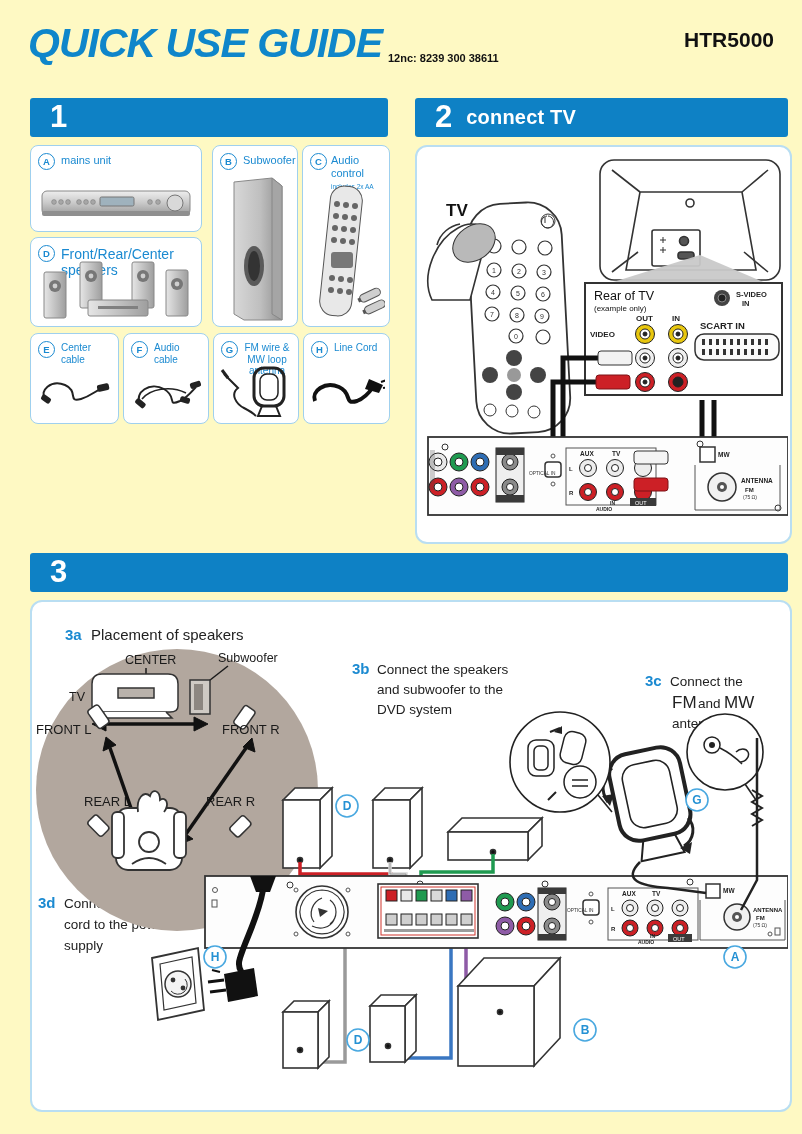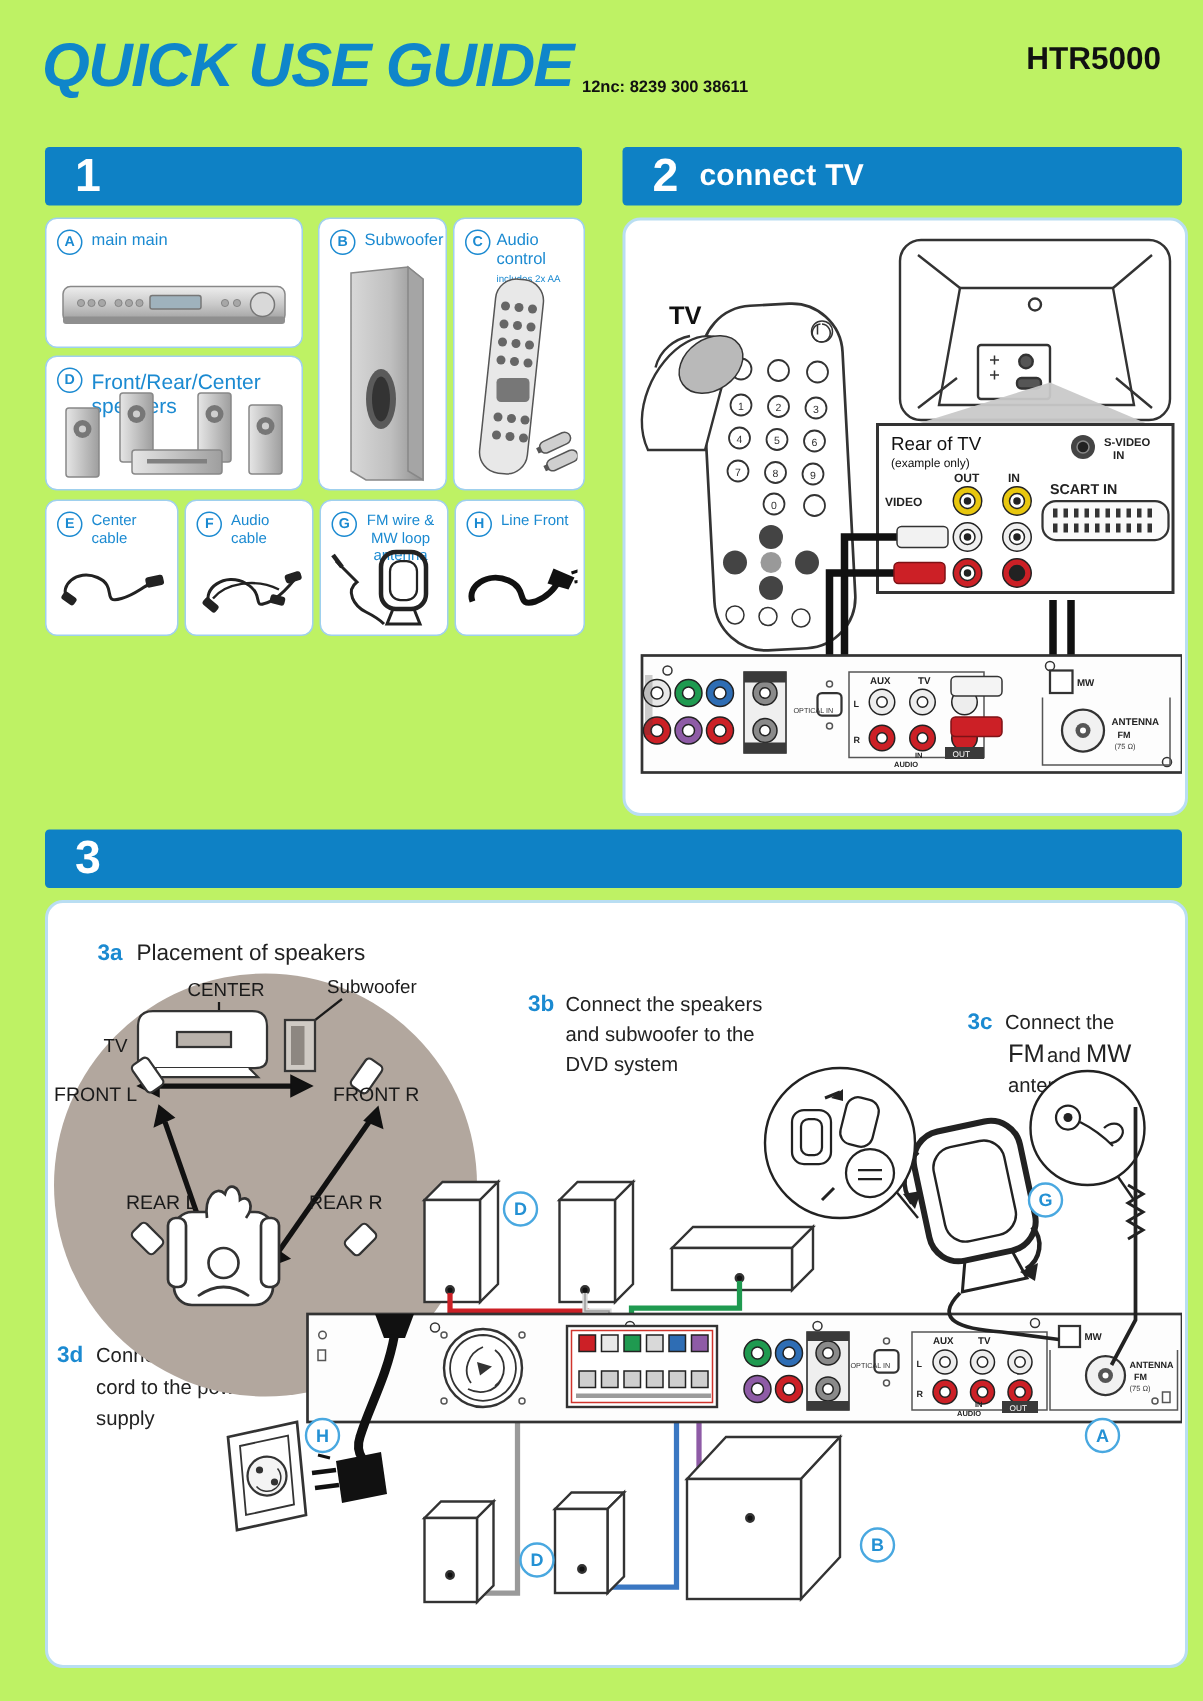--- a/index.html
+++ b/index.html
@@ -1,16 +1,16 @@
 <!DOCTYPE html>
 <html><head>
 <meta charset="utf-8">
 <style>
   html,body{margin:0;padding:0;background:#fff;}
-  .page{position:relative;width:802px;height:1134px;background:#bef264;overflow:hidden;
+  .page{position:relative;width:802px;height:1134px;background:#fef9c3;overflow:hidden;
         font-family:"Liberation Sans",sans-serif;}
   
   .title{position:absolute;left:28px;top:20px;font-size:41px;font-weight:800;font-style:italic;
          color:#0f86ca;letter-spacing:-1px;}
   .code{position:absolute;left:388px;top:52px;font-size:11px;font-weight:700;color:#111;}
   .model{position:absolute;right:28px;top:28px;font-size:21px;font-weight:600;color:#111;}
   
   .bar{position:absolute;background:#0e81c5;border-radius:3px;color:#fff;display:flex;align-items:center;}
   .bar .num{font-size:31px;font-weight:800;margin:0 14px 2px 20px;}
   .bar .bt{font-size:20px;font-weight:700;letter-spacing:.2px;}
@@ -40,21 +40,21 @@
   <div class="code">12nc: 8239 300 38611</div>
   <div class="model">HTR5000</div>
 
   <div class="bar" style="left:30px;top:98px;width:358px;height:39px;">
     <span class="num">1</span>
   </div>
 
   <div class="card" style="left:30px;top:145px;width:170px;height:85px;">
     <div class="chead">
         <span class="circ">A</span>
-      <span class="clabel">main main</span>
+      <span class="clabel">mains unit</span>
       </div>
     <div class="cart" style="bottom:6px;">
         <svg width="156" height="48" viewBox="0 0 156 48">
       <defs>
             <linearGradient id="gA" x1="0" y1="0" x2="0" y2="1">
               <stop offset="0" stop-color="#eee"></stop>
               <stop offset=".5" stop-color="#c9c9c9"></stop>
               <stop offset="1" stop-color="#9a9a9a"></stop>
             </linearGradient>
           </defs>
@@ -216,21 +216,21 @@
       <rect x="42" y="10" width="18" height="26" rx="7" fill="none" stroke="#222" stroke-width="1.5"></rect>
       <path d="M44 42 L40 52 L62 52 L58 42" fill="none" stroke="#222" stroke-width="2"></path>
       <path d="M6 10 L20 24 C12 30 18 40 26 44 C30 46 34 48 38 52" fill="none" stroke="#222" stroke-width="2"></path>
       <path d="M4 6 L10 14" stroke="#222" stroke-width="3"></path>
     </svg>
       </div>
   </div>
   <div class="card" style="left:303px;top:333px;width:85px;height:89px;">
     <div class="chead">
         <span class="circ">H</span>
-      <span class="clabel" style="font-size:10px;">Line Front</span>
+      <span class="clabel" style="font-size:10px;">Line Cord</span>
       </div>
     <div class="cart" style="bottom:8px;">
         <svg width="76" height="46" viewBox="0 0 76 46">
       <path d="M6 32 C2 22 16 12 30 18 C44 24 34 36 48 32 C56 29 60 24 64 18" fill="none" stroke="#111" stroke-width="4"></path>
       <polygon points="60,10 74,16 70,24 56,20" fill="#111"></polygon>
       <line x1="72" y1="13" x2="78" y2="11" stroke="#111" stroke-width="2"></line>
       <line x1="74" y1="19" x2="80" y2="18" stroke="#111" stroke-width="2"></line>
     </svg>
       </div>
   </div>

